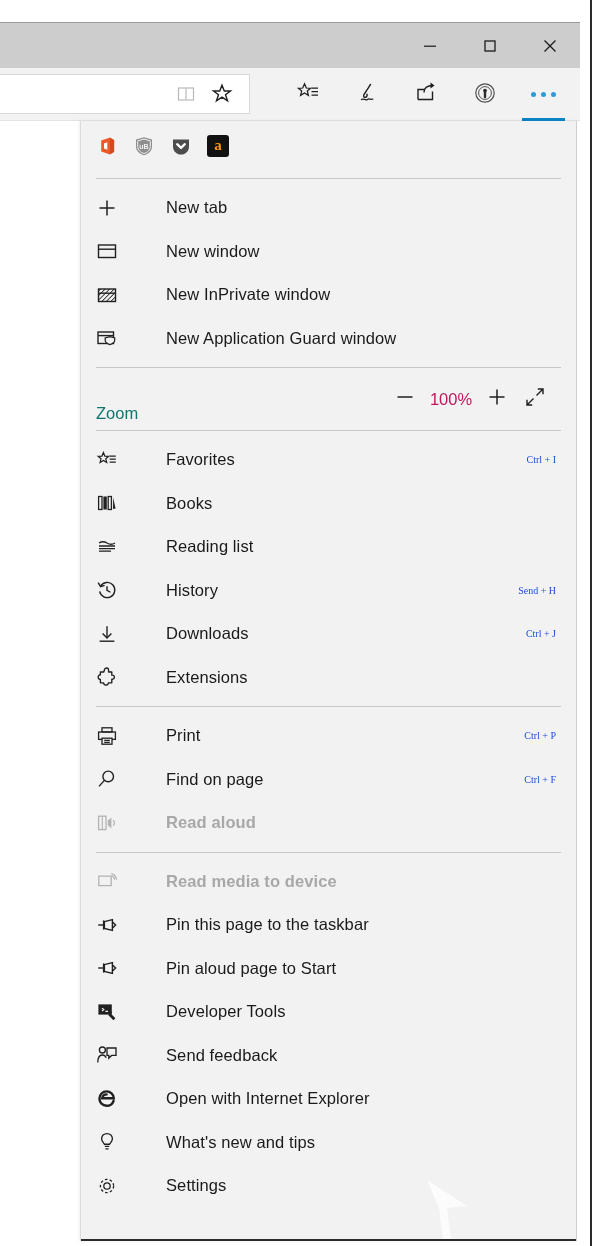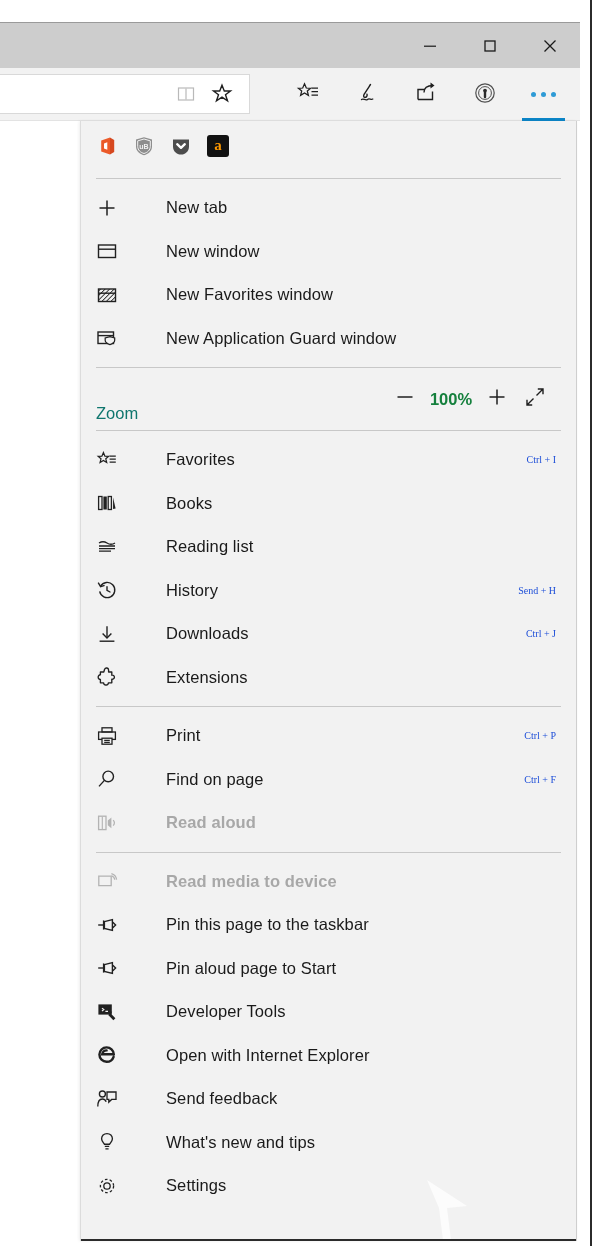--- a/index.html
+++ b/index.html
@@ -101,21 +101,21 @@
   .item.disabled .ico { color: #b3b3b3; }
 
   
   .zoom-row {
     height: 48px; display: flex; align-items: center;
     padding-left: 15px; padding-right: 22px;
   }
   .zoom-row .lbl { font-size: 16.5px; color: #0f766e; margin-top: 28px; }
   .zoom-ctrls { margin-left: auto; display: flex; align-items: center; gap: 0px; }
   .zbtn { width: 38px; height: 34px; display: flex; align-items: center; justify-content: center; color: #1f1f1f; }
-  .zval { font-size: 16.5px; color: #15803d; min-width: 54px; text-align: center; font-weight: bold; }
+  .zval { font-size: 16.5px; color: #be185d; min-width: 54px; text-align: center; }
 
   .watermark {
     position: absolute; left: 340px; top: 1055px; width: 60px; height: 70px;
     opacity: 0.85; pointer-events: none;
   }
 </style>
 </head>
 <body>
 
 <div id="root">
@@ -278,21 +278,21 @@
         <svg width="22" height="22" viewBox="0 0 22 22">
           <defs>
             <pattern id="hatch" width="3.2" height="3.2" patternTransform="rotate(45)" patternUnits="userSpaceOnUse">
               <line x1="0" y1="0" x2="0" y2="3.2" stroke="#212121" stroke-width="1.7"></line>
             </pattern>
           </defs>
           <rect x="2.5" y="5" width="17" height="12.5" fill="url(#hatch)" stroke="#212121" stroke-width="1.4"></rect>
           <path d="M2.5 9.2 H19.5" stroke="#212121" stroke-width="1.4"></path>
         </svg>
       </span>
-      <span class="lbl">New Favorites window</span>
+      <span class="lbl">New InPrivate window</span>
       <span class="sc"></span>
     </div>
 
     <div class="item">
       <span class="ico">
         <svg width="22" height="22" viewBox="0 0 22 22">
           <rect x="2.0" y="5" width="15.5" height="11.5" fill="none" stroke="#212121" stroke-width="1.4"></rect>
           <path d="M2.0 8.6 H17.5" stroke="#212121" stroke-width="1.4"></path>
           <path d="M14.2 10.3 L19.6 11.9 V14.6 C19.6 17.0 17.0 18.6 14.2 19.4 C11.4 18.6 8.8 17.0 8.8 14.6 V11.9 Z" fill="#f2f2f2" stroke="#212121" stroke-width="1.4" transform="translate(-0.5,-1.6) scale(0.88) translate(2.2,2.4)"></path>
         </svg>
@@ -491,36 +491,36 @@
           <path d="M13.6 10.8 L16.2 10.8 L14.4 12.8 Z" fill="#212121"></path>
         </svg>
       </span>
       <span class="lbl">Developer Tools</span>
       <span class="sc"></span>
     </div>
 
     <div class="item">
       <span class="ico">
         <svg width="22" height="22" viewBox="0 0 22 22">
-          <path d="M17.6 12.8 C16.6 15.8 13.8 17.8 10.6 17.8 C6.6 17.8 3.4 14.6 3.4 10.6 C3.4 6.6 6.6 3.4 10.6 3.4 C14.4 3.4 17.6 6.4 17.8 10.2 L6.2 10.2 C6.6 8.0 8.4 6.4 10.6 6.4" fill="none" stroke="#212121" stroke-width="2.4" stroke-linecap="round"></path>
-        </svg>
-      </span>
-      <span class="lbl">Open with Internet Explorer</span>
-      <span class="sc"></span>
-    </div>
-
-    <div class="item">
-      <span class="ico">
-        <svg width="22" height="22" viewBox="0 0 22 22">
           <circle cx="6.4" cy="6.0" r="3.0" fill="none" stroke="#212121" stroke-width="1.35"></circle>
           <path d="M1.8 18.6 C1.8 13.6 3.8 11.0 6.4 11.0 C8.0 11.0 9.4 12.0 10.2 13.8" fill="none" stroke="#212121" stroke-width="1.35"></path>
           <path d="M11.0 4.0 H20.0 V11.4 H15.6 L12.8 14.2 V11.4 H11.0 Z" fill="none" stroke="#212121" stroke-width="1.35"></path>
         </svg>
       </span>
       <span class="lbl">Send feedback</span>
+      <span class="sc"></span>
+    </div>
+
+    <div class="item">
+      <span class="ico">
+        <svg width="22" height="22" viewBox="0 0 22 22">
+          <path d="M17.6 12.8 C16.6 15.8 13.8 17.8 10.6 17.8 C6.6 17.8 3.4 14.6 3.4 10.6 C3.4 6.6 6.6 3.4 10.6 3.4 C14.4 3.4 17.6 6.4 17.8 10.2 L6.2 10.2 C6.6 8.0 8.4 6.4 10.6 6.4" fill="none" stroke="#212121" stroke-width="2.4" stroke-linecap="round"></path>
+        </svg>
+      </span>
+      <span class="lbl">Open with Internet Explorer</span>
       <span class="sc"></span>
     </div>
 
     <div class="item">
       <span class="ico">
         <svg width="22" height="22" viewBox="0 0 22 22">
           <path d="M11 2.6 C7.8 2.6 5.6 4.8 5.6 7.8 C5.6 10.2 7.4 11.6 8.4 13.2 L13.6 13.2 C14.6 11.6 16.4 10.2 16.4 7.8 C16.4 4.8 14.2 2.6 11 2.6 Z" fill="none" stroke="#212121" stroke-width="1.35"></path>
           <path d="M8.8 15.4 H13.2 M9.4 17.8 H12.6" stroke="#212121" stroke-width="1.35"></path>
         </svg>
       </span>

